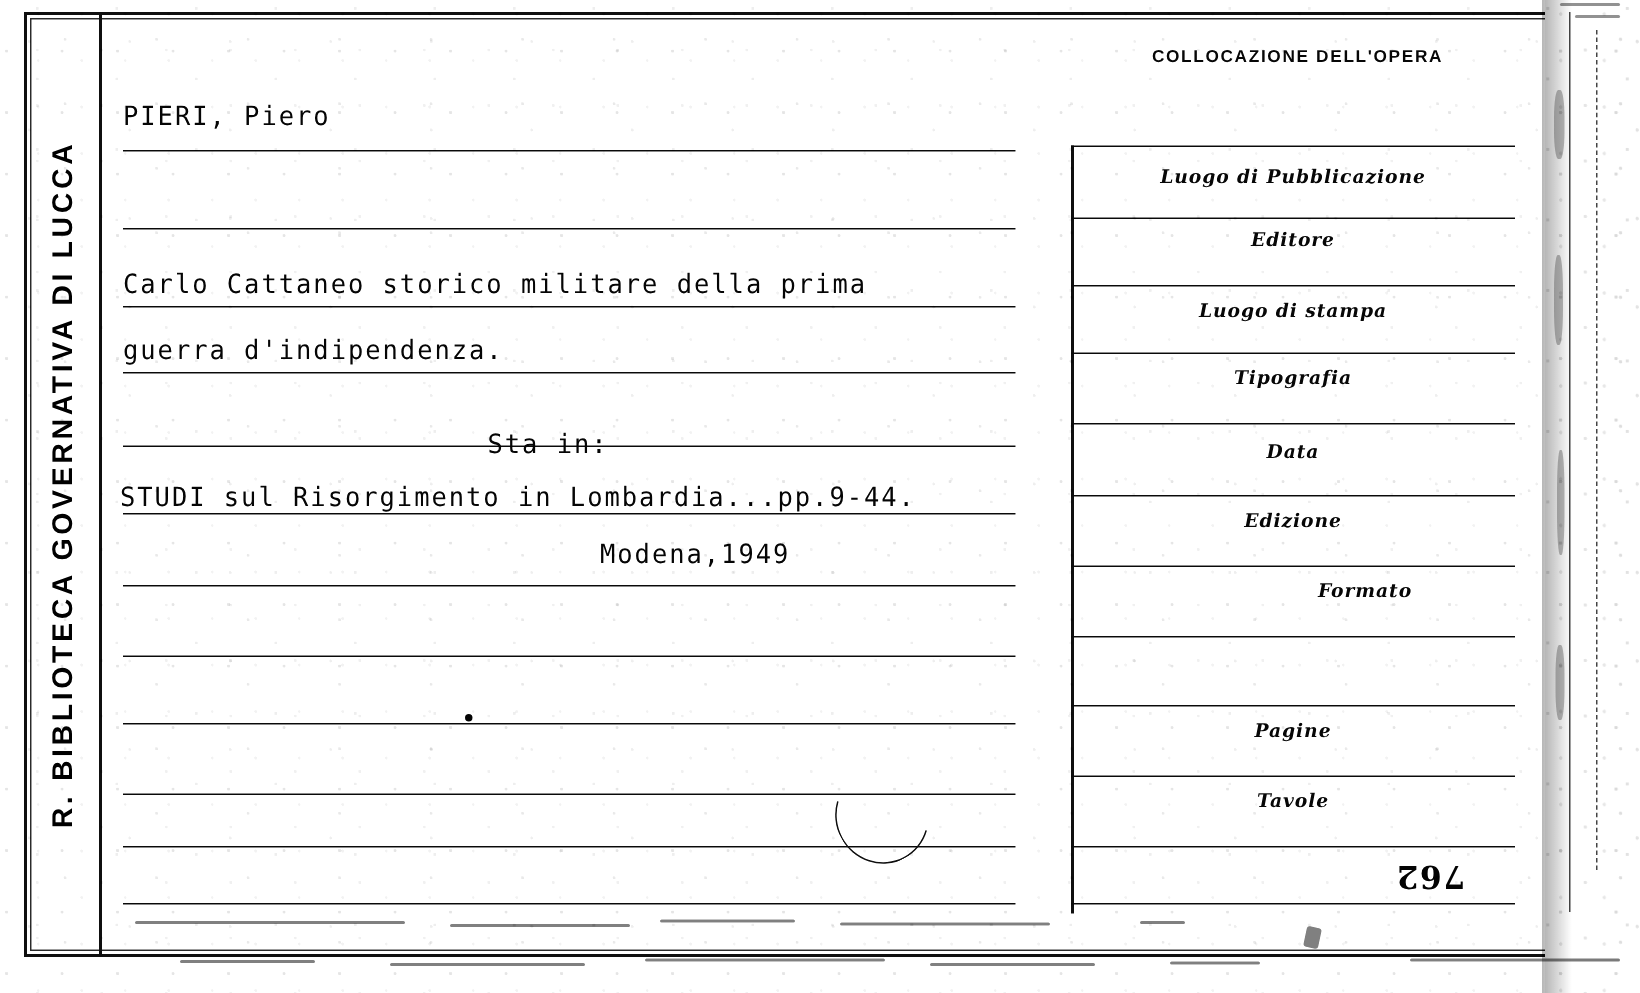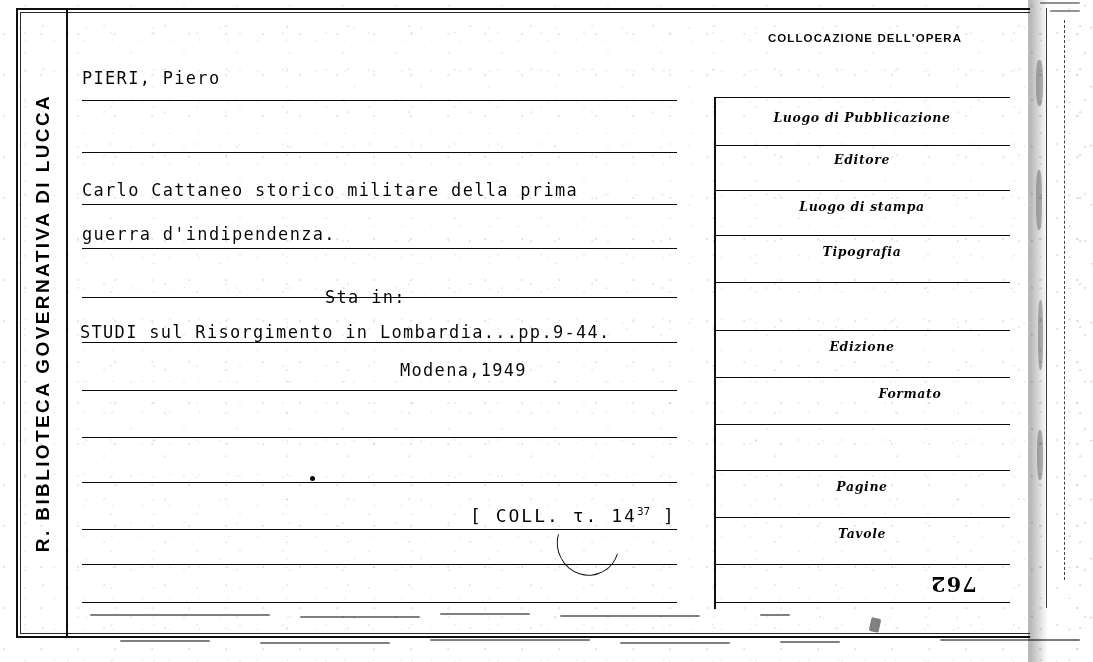--- a/index.html
+++ b/index.html
@@ -257,45 +257,41 @@
 
     <div class="hand" style="left:12px;  top:56px;">PIERI, Piero</div>
     <div class="hand" style="left:12px;  top:168px;">Carlo Cattaneo storico militare della prima</div>
     <div class="hand" style="left:12px;  top:212px;">guerra d'indipendenza.</div>
     <div class="hand" style="left:255px; top:275px;">Sta in:</div>
     <div class="hand" style="left:10px;  top:310px;text-align:right;">STUDI sul Risorgimento in Lombardia...pp.9-44.</div>
     <div class="hand" style="left:330px; top:348px;">Modena,1949</div>
 
     <div class="ink-dot"></div>
 
-    <div class="coll-line">
-      <span>[ COLL.</span>
-      <span>τ.  14</span><sup>37</sup>
-      <span>]</span>
-    </div>
     <div class="loop"></div>
   </div>
 
   <div class="right-col">
     <div class="right-title">COLLOCAZIONE DELL'OPERA</div>
     <div class="rcol-vline"></div>
 
     <div class="rrule" style="top:85px;"></div>
     <div class="rlabel" style="top:98px;">Luogo di Pubblicazione</div>
 
     <div class="rrule" style="top:133px;"></div>
     <div class="rlabel" style="top:140px;">Editore</div>
 
     <div class="rrule" style="top:178px;"></div>
     <div class="rlabel" style="top:187px;">Luogo di stampa</div>
 
     <div class="rrule" style="top:223px;"></div>
     <div class="rlabel" style="top:232px;">Tipografia</div>
 
     <div class="rrule" style="top:270px;"></div>
+    <div class="rlabel" style="top:281px;">Data</div>
 
     <div class="rrule" style="top:318px;"></div>
     <div class="rlabel" style="top:327px;">Edizione</div>
 
     <div class="rrule" style="top:365px;"></div>
     <div class="rlabel" style="top:374px;margin-left:48px;">Formato</div>
 
     <div class="rrule" style="top:412px;"></div>
 
     <div class="rrule" style="top:458px;"></div>

